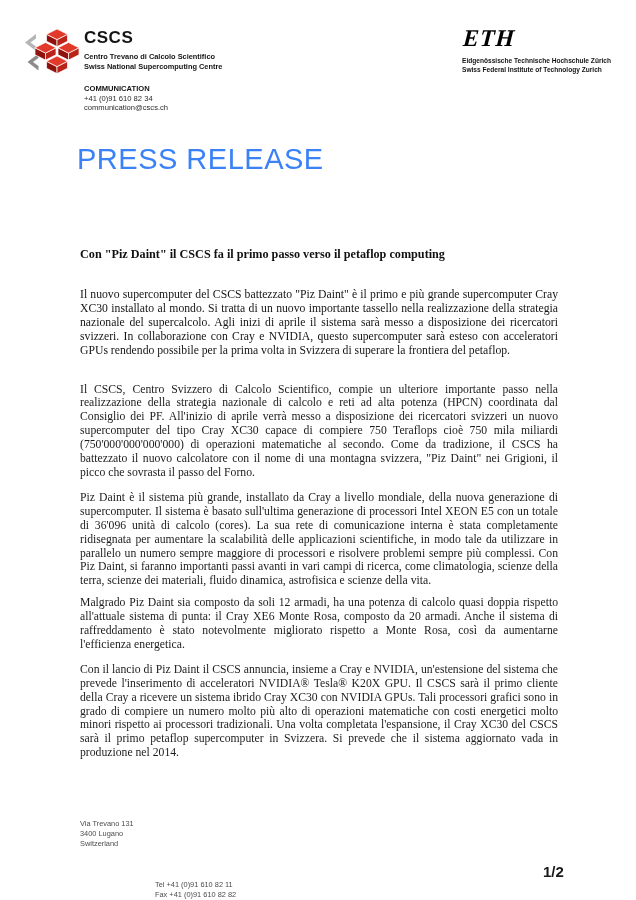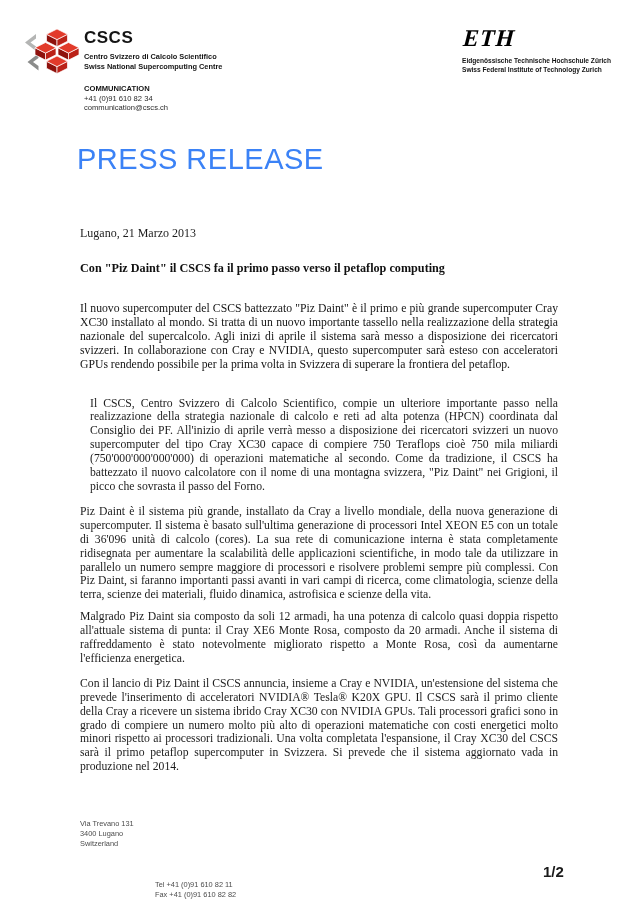--- a/index.html
+++ b/index.html
@@ -44,21 +44,21 @@
   
   .content { position: absolute; left: 80px; top: 226px; width: 478px; }
   .content p, .content h1 { margin: 0; padding: 0; }
   .dateline { font-size: 12px; line-height: 14px; }
   .doc-title { font-size: 12.2px; line-height: 14px; font-weight: bold; margin-top: 21px !important; color: #111; }
   .lead {
     font-size: 11.7px; line-height: 13.9px; font-weight: normal;
     text-align: justify; margin-top: 27px !important; color: #151515;
   }
   .body-par { font-size: 11.7px; line-height: 13.9px; text-align: justify; margin-top: 11px !important; }
-  .body-par.first { margin-top: 25px !important; margin-left: 10px; }
+  .body-par.first { margin-top: 25px !important; }
   .body-par.tight { margin-top: 8px !important; }
 
   
   .footer-address { position: absolute; left: 80px; top: 819px; font-family: "Liberation Sans", sans-serif;
     font-size: 7.4px; line-height: 9.8px; color: #4c4c4c; }
   .footer-contact { position: absolute; left: 155px; top: 852px; font-family: "Liberation Sans", sans-serif;
     font-size: 7.4px; line-height: 9.8px; color: #4c4c4c; margin-top: 28px; }
   .page-number { position: absolute; left: 543px; top: 863px; font-family: "Liberation Sans", sans-serif;
     font-size: 15px; font-weight: bold; color: #1a1a1a; }
 </style>
@@ -92,40 +92,39 @@
 
     <g stroke="#ffffff" stroke-width="0.7">
       <polygon points="22.5,7.3 33,12.6 33,19.6 22.5,14.3" fill="#8f120d"></polygon>
       <polygon points="43.5,7.3 33,12.6 33,19.6 43.5,14.3" fill="#bb2218"></polygon>
       <polygon points="33,2 43.5,7.3 33,12.6 22.5,7.3" fill="#e23a2a"></polygon>
     </g>
   </svg>
 
   <div class="cscs-text">
     <div class="cscs-name">CSCS</div>
-    <div class="cscs-sub first">Centro Svizzero di Calcolo Scientifico</div>
+    <div class="cscs-sub first">Centro Trevano di Calcolo Scientifico</div>
     <div class="cscs-sub">Swiss National Supercomputing Centre</div>
   </div>
 
   <div class="eth-block">
     <div class="eth-name">ETH</div>
     <div class="eth-sub first">Eidgenössische Technische Hochschule Zürich</div>
     <div class="eth-sub">Swiss Federal Institute of Technology Zurich</div>
   </div>
 
   <div class="communication">
     <div class="comm-label">COMMUNICATION</div>
     <div class="comm-line">+41 (0)91 610 82 34</div>
     <div class="comm-line">communication@cscs.ch</div>
   </div>
 
   <div class="watermark">PRESS RELEASE</div>
 
   <main class="content">
-    <p class="dateline">Lugano, 21 Marzo 2013</p>
     <h1 class="doc-title">Con "Piz Daint" il CSCS fa il primo passo verso il petaflop computing</h1>
     <p class="lead">Il nuovo supercomputer del CSCS battezzato "Piz Daint" è il primo e più grande supercomputer Cray XC30 installato al mondo. Si tratta di un nuovo importante tassello nella realizzazione della strategia nazionale del supercalcolo. Agli inizi di aprile il sistema sarà messo a disposizione dei ricercatori svizzeri. In collaborazione con Cray e NVIDIA, questo supercomputer sarà esteso con acceleratori GPUs rendendo possibile per la prima volta in Svizzera di superare la frontiera del petaflop.</p>
     <p class="body-par first">Il CSCS, Centro Svizzero di Calcolo Scientifico, compie un ulteriore importante passo nella realizzazione della strategia nazionale di calcolo e reti ad alta potenza (HPCN) coordinata dal Consiglio dei PF. All'inizio di aprile verrà messo a disposizione dei ricercatori svizzeri un nuovo supercomputer del tipo Cray XC30 capace di compiere 750 Teraflops cioè 750 mila miliardi (750'000'000'000'000) di operazioni matematiche al secondo.  Come da tradizione, il CSCS ha battezzato il nuovo calcolatore con il nome di una montagna svizzera, "Piz Daint" nei Grigioni, il picco che sovrasta il passo del Forno.</p>
     <p class="body-par">Piz Daint è il sistema più grande, installato da Cray a livello mondiale, della nuova generazione di supercomputer. Il sistema è basato sull'ultima generazione di processori Intel XEON E5 con un totale di 36'096 unità di calcolo (cores). La sua rete di comunicazione interna è stata completamente ridisegnata per aumentare la scalabilità delle applicazioni scientifiche, in modo tale da utilizzare in parallelo un numero sempre maggiore di processori e risolvere problemi sempre più complessi. Con Piz Daint, si faranno importanti passi avanti in vari campi di ricerca, come climatologia, scienze della terra, scienze dei materiali, fluido dinamica, astrofisica e scienze della vita.</p>
     <p class="body-par tight">Malgrado Piz Daint sia composto da soli 12 armadi, ha una potenza di calcolo quasi doppia rispetto all'attuale sistema di punta: il Cray XE6 Monte Rosa, composto da 20 armadi. Anche il sistema di raffreddamento è stato notevolmente migliorato rispetto a Monte Rosa, così da aumentarne l'efficienza energetica.</p>
     <p class="body-par">Con il lancio di Piz Daint il CSCS annuncia, insieme a Cray e NVIDIA, un'estensione del sistema che prevede l'inserimento di acceleratori NVIDIA® Tesla® K20X GPU. Il CSCS sarà il primo cliente della Cray a ricevere un sistema ibrido Cray XC30 con NVIDIA GPUs. Tali processori grafici sono in grado di compiere un numero molto più alto di operazioni matematiche con costi energetici molto minori rispetto ai processori tradizionali. Una volta completata l'espansione, il Cray XC30 del CSCS sarà il primo petaflop supercomputer in Svizzera. Si prevede che il sistema aggiornato vada in produzione nel 2014.</p>
   </main>
 
   <div class="footer-address">
     <div>Via Trevano 131</div>

